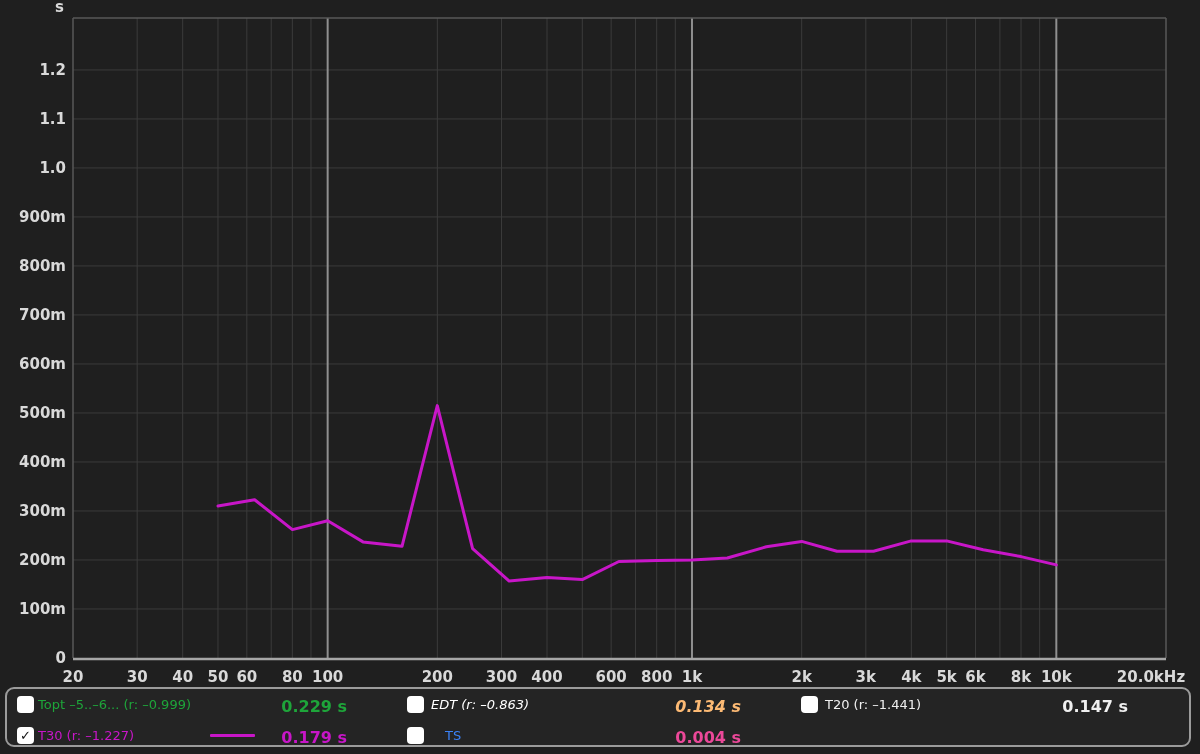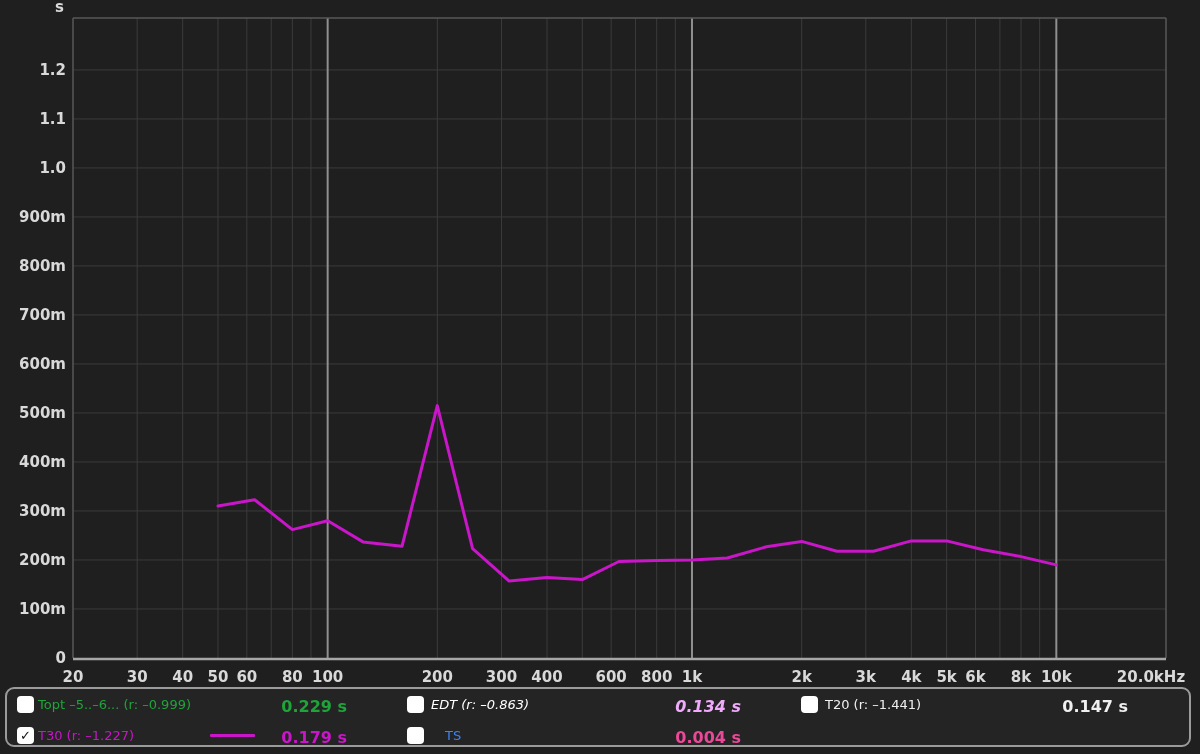--- a/index.html
+++ b/index.html
@@ -133,21 +133,21 @@
 
   <div class="cb" style="left:17px;top:727px;">
       <span>✓</span>
     </div>
   <div class="leg-label" style="left:38px;top:728px;color:#c816c8;">T30 (r: –1.227)</div>
   <div class="sample-line" style="left:210px;top:734px;width:45px;background:#c816c8;"></div>
   <div class="leg-value" style="left:230px;top:728px;width:117px;color:#c816c8;">0.179 s</div>
 
   <div class="cb" style="left:407px;top:696px;"></div>
   <div class="leg-label italic" style="left:431px;top:697px;color:#ffffff;">EDT (r: –0.863)</div>
-  <div class="leg-value italic" style="left:620px;top:697px;width:121px;color:#f0abfc;text-align:right;">0.134 s</div>
+  <div class="leg-value italic" style="left:620px;top:697px;width:121px;color:#fdba74;text-align:right;">0.134 s</div>
 
   <div class="cb" style="left:407px;top:727px;"></div>
   <div class="leg-label" style="left:445px;top:728px;color:#3b82f6;">TS</div>
   <div class="leg-value" style="left:620px;top:728px;width:121px;color:#ec4899;">0.004 s</div>
 
   <div class="cb" style="left:801px;top:696px;"></div>
   <div class="leg-label" style="left:825px;top:697px;color:#f0f0f0;">T20 (r: –1.441)</div>
   <div class="leg-value" style="left:1010px;top:697px;width:118px;color:#f0f0f0;">0.147 s</div>
 
 </div>

